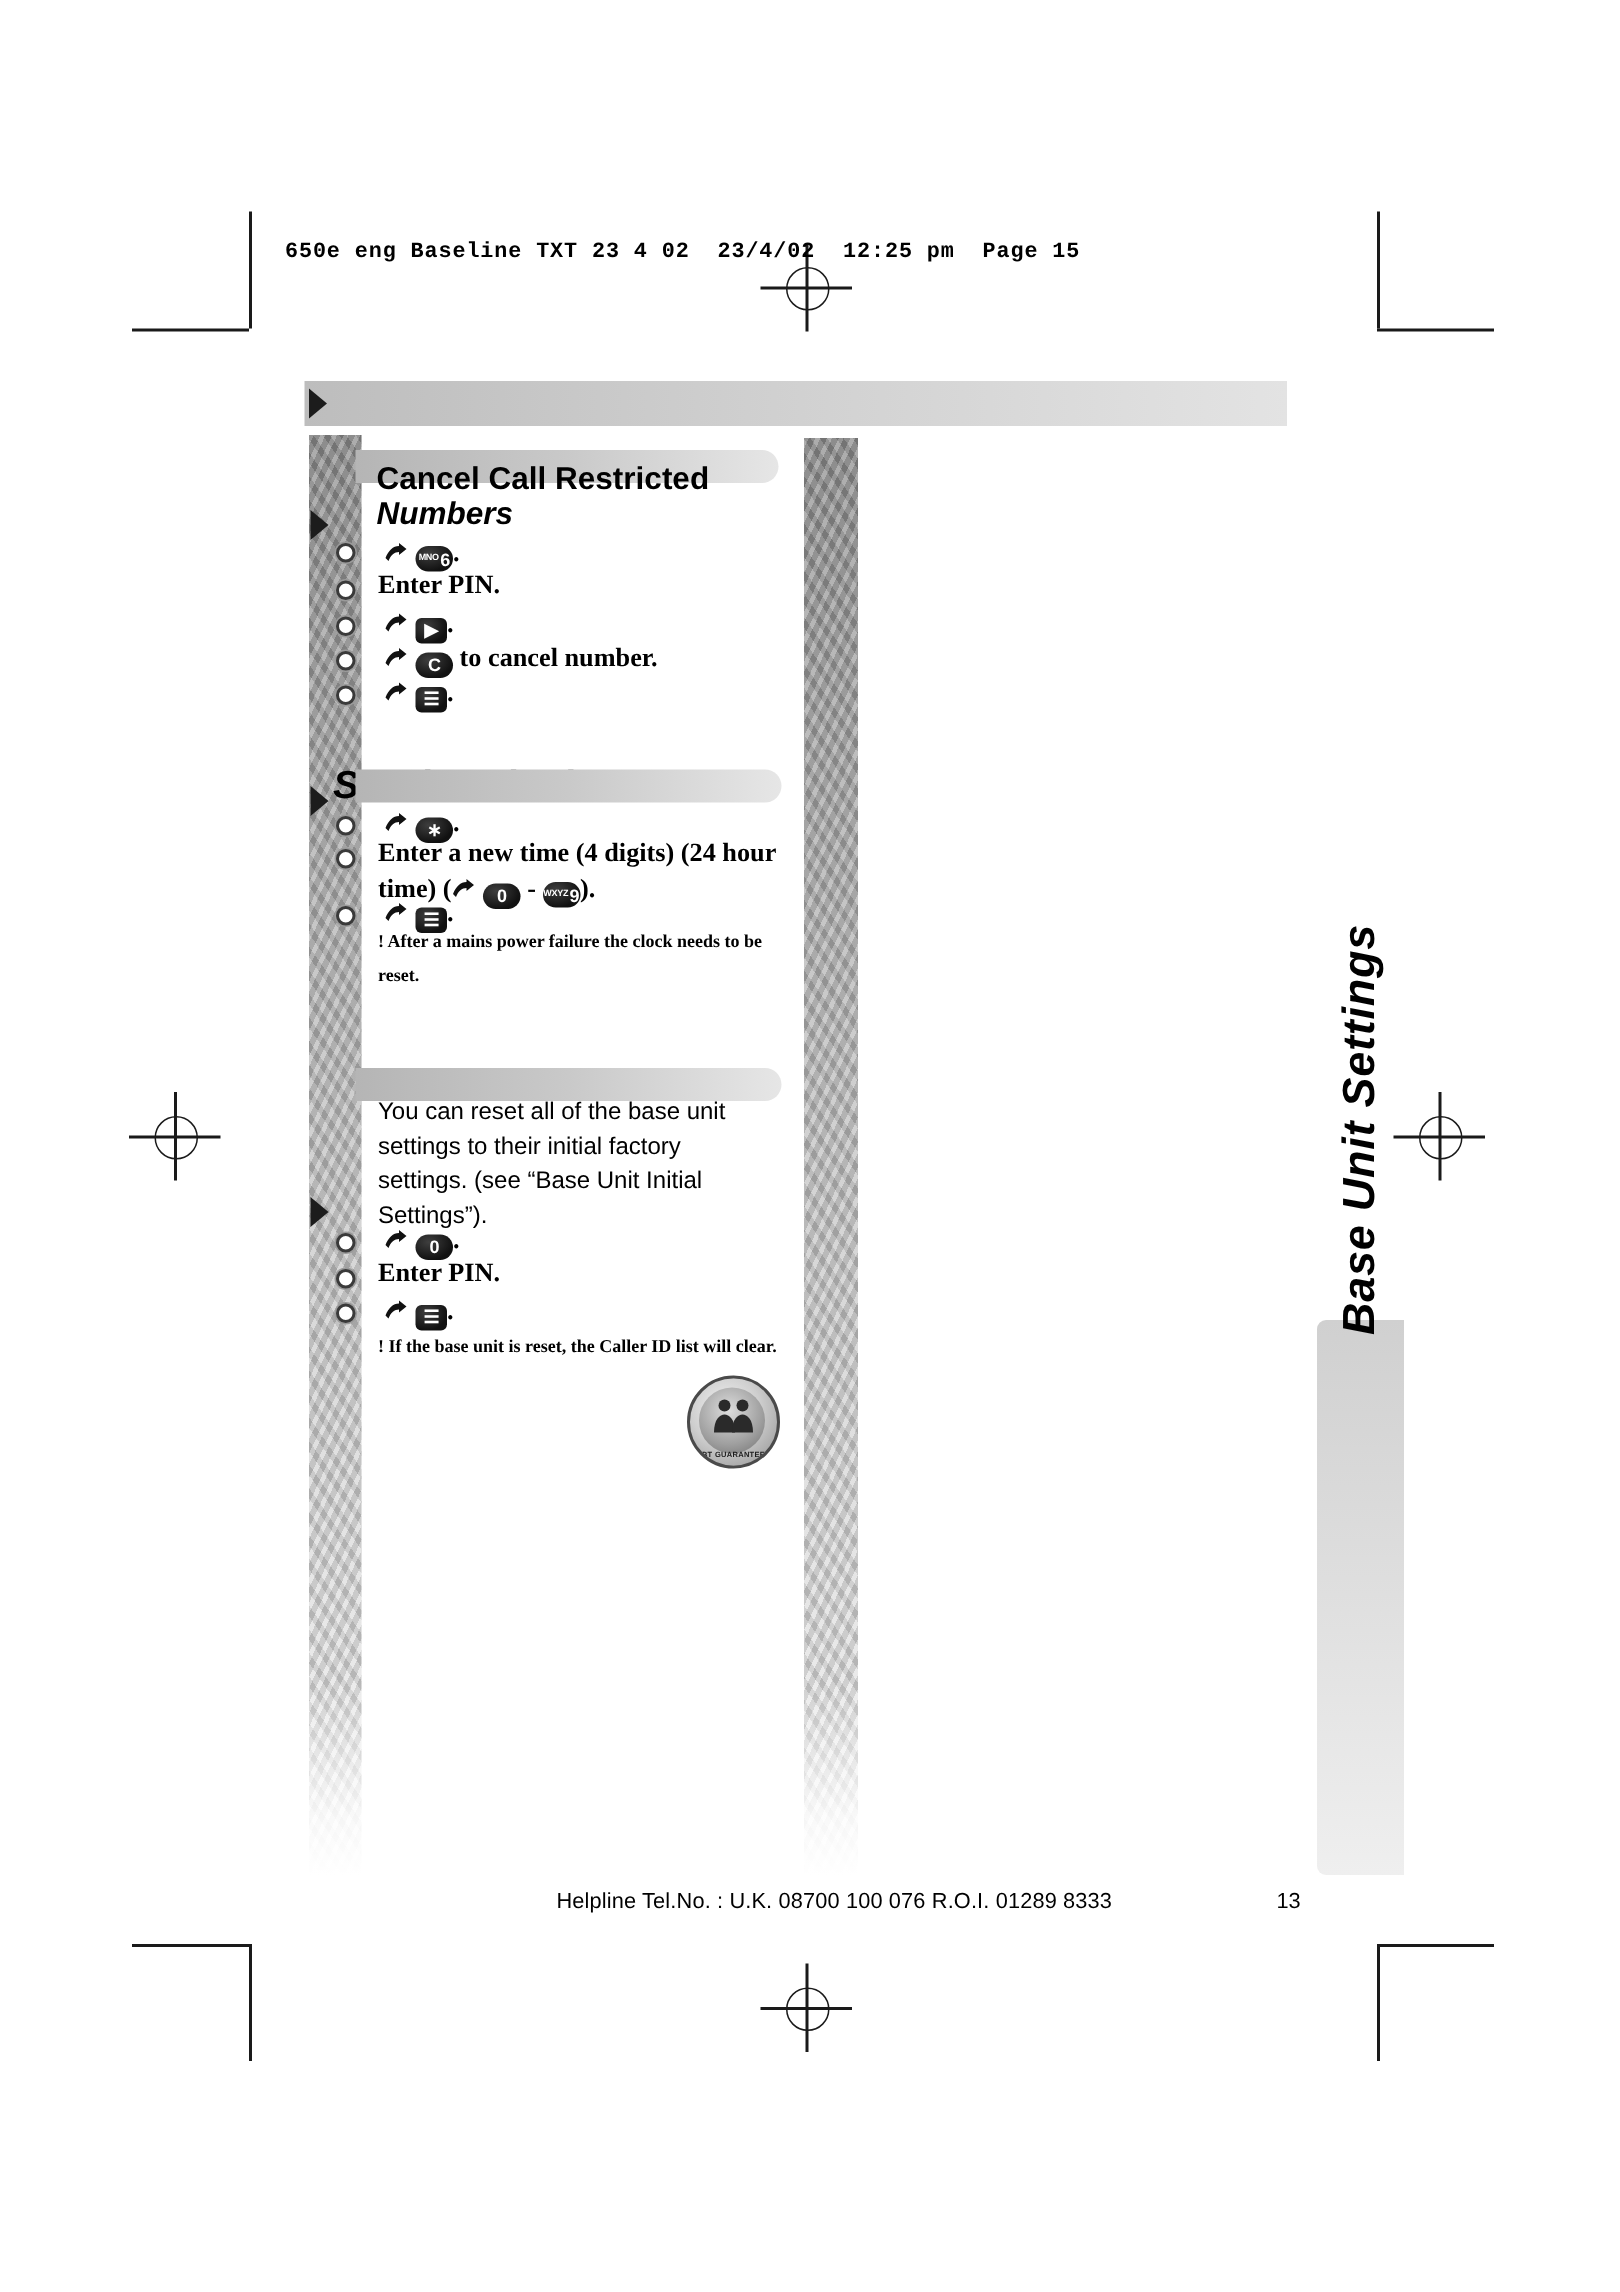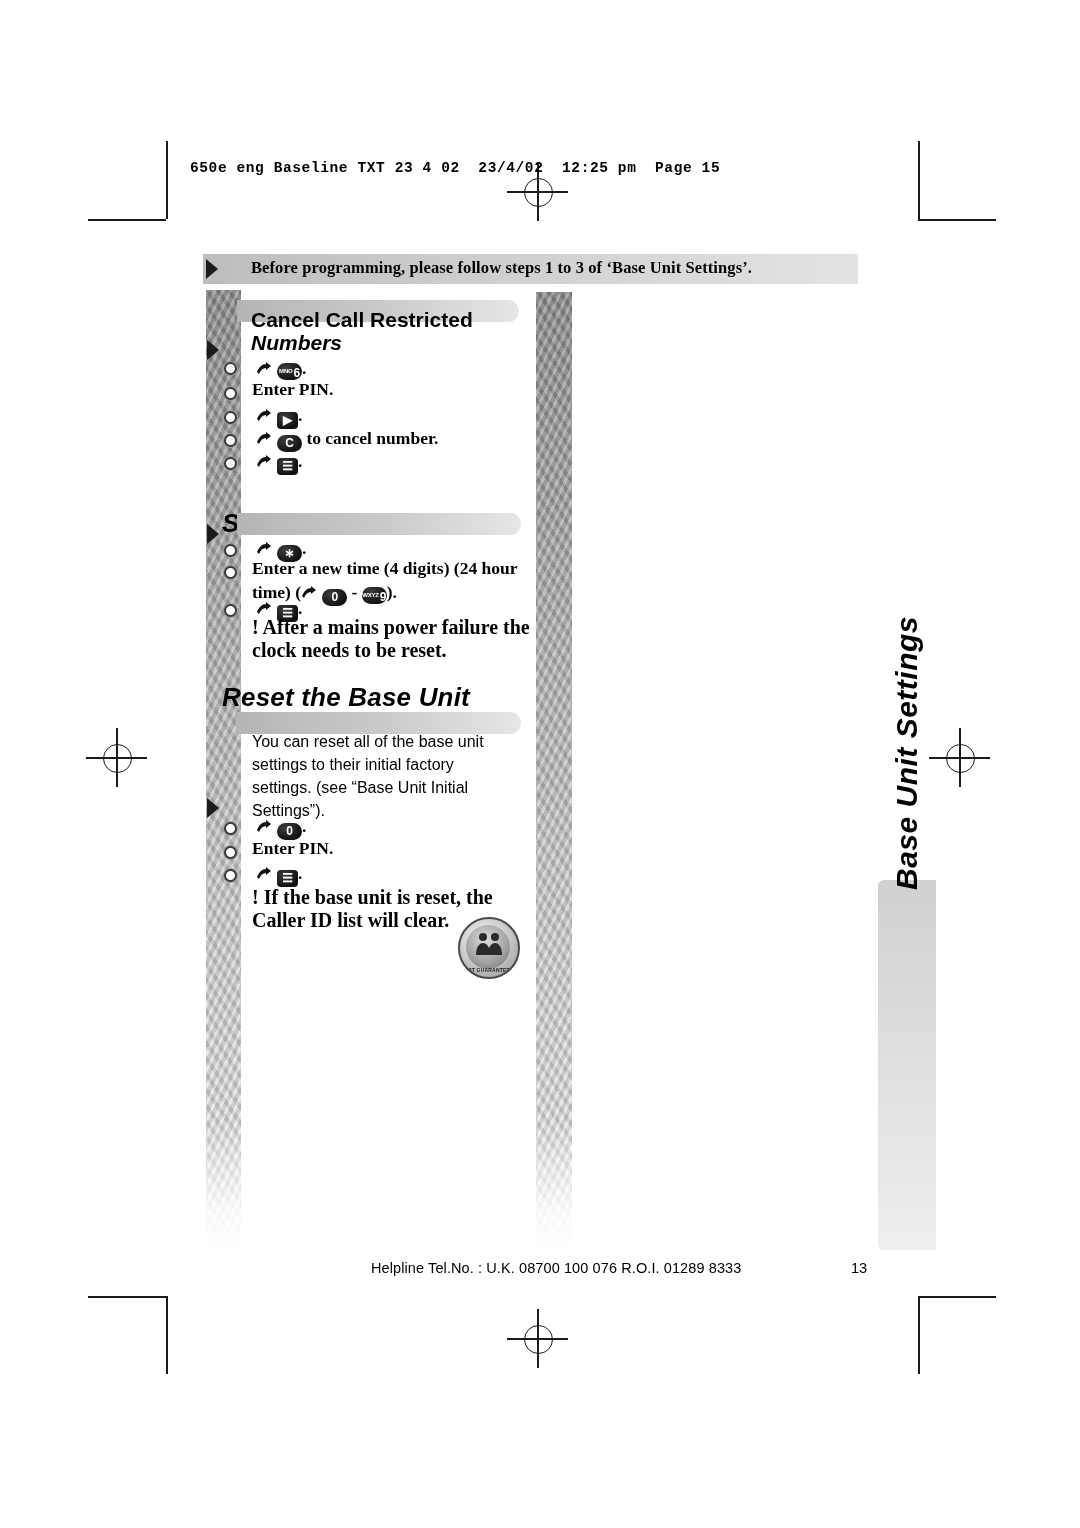--- a/index.html
+++ b/index.html
@@ -214,21 +214,21 @@
     position: absolute;
     font-family: Liberation Sans, sans-serif;
     font-size: 16px;
     line-height: 23px;
     color: #000;
   }
   .note {
     position: absolute;
     font-family: "Liberation Serif", serif;
     font-weight: bold;
-    font-size: 20px;
+    font-size: 12px;
     line-height: 23px;
     color: #000;
   }
 
   
   .badge {
     position: absolute;
     left: 458px;
     top: 917px;
     width: 58px;
@@ -333,21 +333,20 @@
 <div class="reg-circle" style="left:946px; top:744px; width:27px; height:27px;"></div>
 <div class="reg-cross-h" style="left:929px; top:757px; width:61px; height:1.5px;"></div>
 <div class="reg-cross-v" style="left:959px; top:728px; width:1.5px; height:59px;"></div>
 
 <div class="slug">650e eng Baseline TXT 23 4 02  23/4/02  12:25 pm  Page 15</div>
 
 <div class="content">
 
   <div class="banner"></div>
   <div class="banner-arrow"></div>
-  <div class="banner-text">Before programming, please follow steps 1 to 3 of ‘Base Unit Settings’.</div>
 
   <div class="strip strip-left"></div>
   <div class="strip strip-right"></div>
   <div class="strip-fade"></div>
 
   <div class="sec-bar" style="left:237px; top:300px; width:282px;"></div>
   <div class="sec-arrow" style="left:207px; top:340px;"></div>
 
   <div class="h-sub" style="left:251px; top:307px;">Cancel Call Restricted</div>
   <div class="h-sub" style="left:251px; top:330px;font-style:italic;">Numbers</div>
@@ -419,21 +418,20 @@
   <div class="step" style="left:256px; top:597px;">
     <span class="press">
       <svg width="21" height="16" viewBox="0 0 21 16" aria-hidden="true">
         <path d="M1 11 C3 6, 6 3, 10 3 L10 1 L15 5 L10 9 L10 7 C7 7, 4.5 9, 3 13 Z" fill="#111"></path>
       </svg>
     </span><span class="key sq">☰</span><span>.</span>
   </div>
 
   <div class="note" style="left:252px; top:616px; width:282px;">! After a mains power failure the clock needs to be reset.</div>
 
-  <div class="h-main" style="left:222px; top:682px;">Reset the Base Unit</div>
 
   <div class="sec-bar" style="left:237px; top:712px; width:284px;"></div>
   <div class="sec-arrow" style="left:207px; top:798px;"></div>
 
   <div class="body-text" style="left:252px; top:730px; width:250px;">You can reset all of the base unit settings to their initial factory settings. (see “Base Unit Initial Settings”).</div>
 
   <div class="bullet" style="left:224px; top:822px;"></div>
   <div class="step" style="left:256px; top:815px;">
     <span class="press">
       <svg width="21" height="16" viewBox="0 0 21 16" aria-hidden="true">

